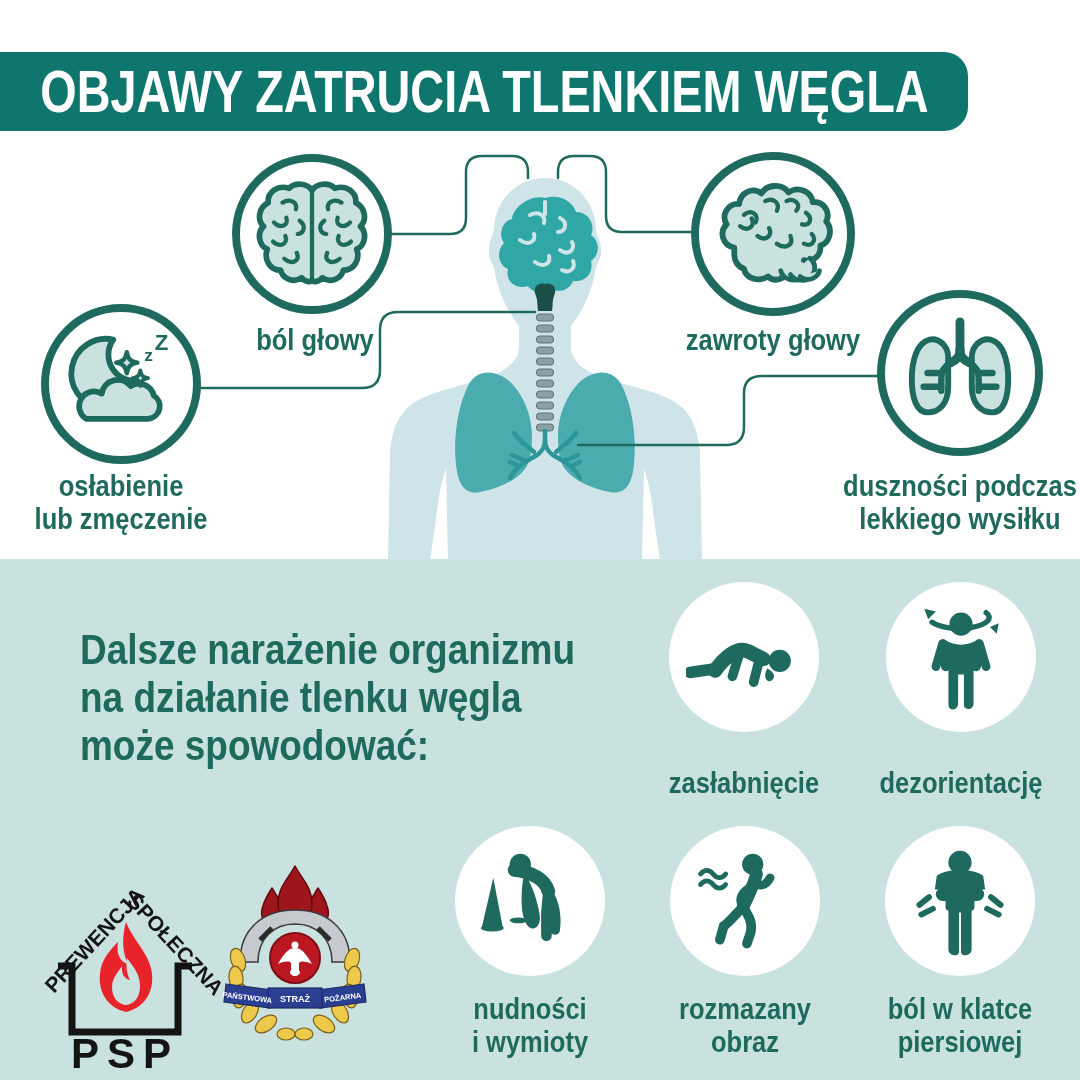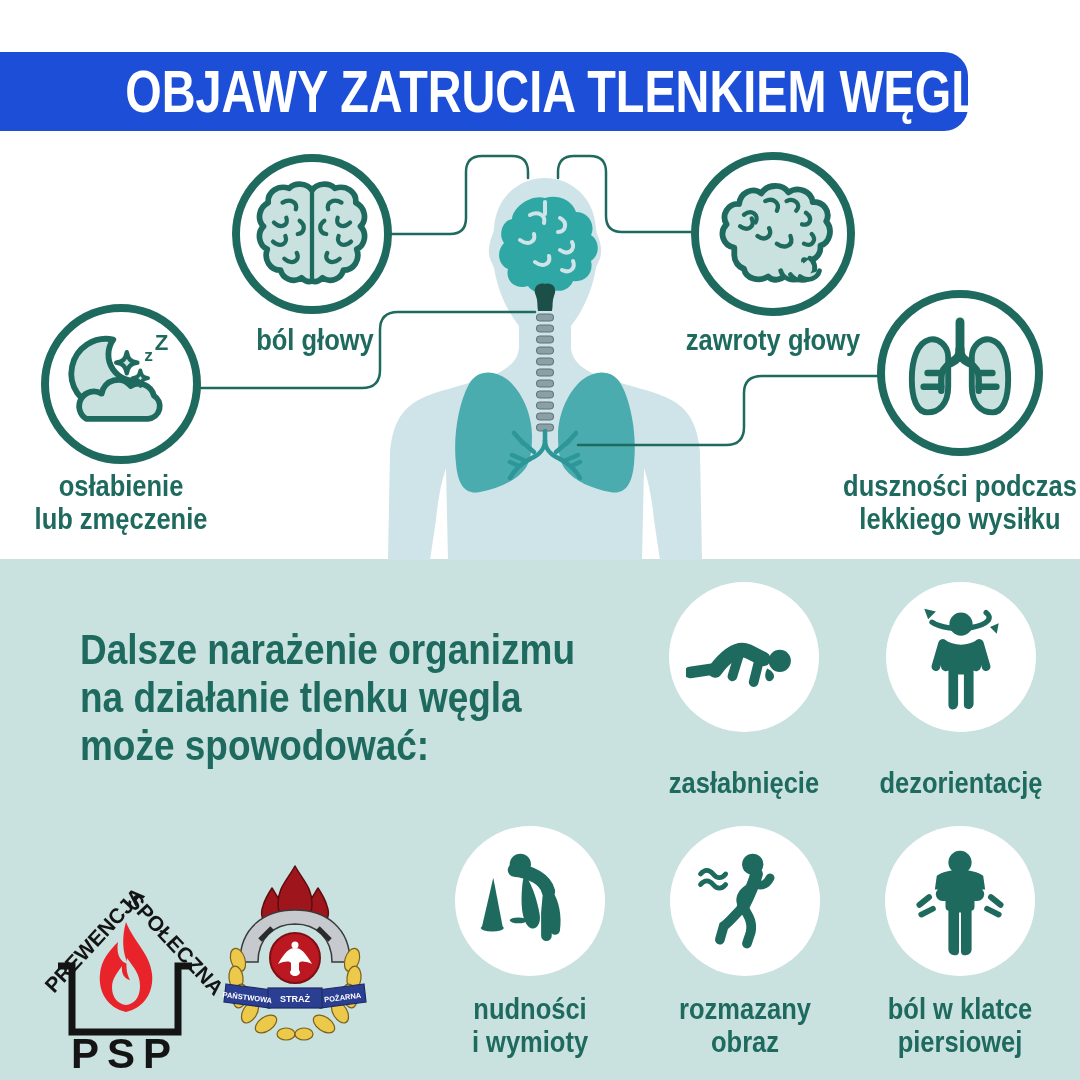--- a/index.html
+++ b/index.html
@@ -7,22 +7,22 @@
     position:relative; width:1080px; height:1080px;
     background:#ffffff; overflow:hidden;
     font-family:"Liberation Sans", sans-serif;
   }
   .band-bottom {
     position:absolute; left:0; top:559px; width:1080px; height:521px;
     background:#c9e1df;
   }
   .banner {
     position:absolute; left:0; top:52px; width:968px; height:79px;
-    background:#1d4ed8; border-radius:0 24px 24px 0;
-    display:flex; align-items:center; justify-content:flex-start;
+    background:#0f766e; border-radius:0 24px 24px 0;
+    display:flex; align-items:center; justify-content:center;
   }
   .banner-title {
     color:#ffffff; font-weight:bold; font-size:60px; letter-spacing:0px;
     white-space:nowrap; transform:scaleX(0.78); transform-origin:center;
   }
   .bg-art { position:absolute; left:0; top:0; width:1080px; height:1080px; }
   .sym-circle {
     position:absolute; background:#ffffff; border:8px solid #1e6a5e;
     border-radius:50%; box-sizing:border-box;
     display:flex; align-items:center; justify-content:center;

